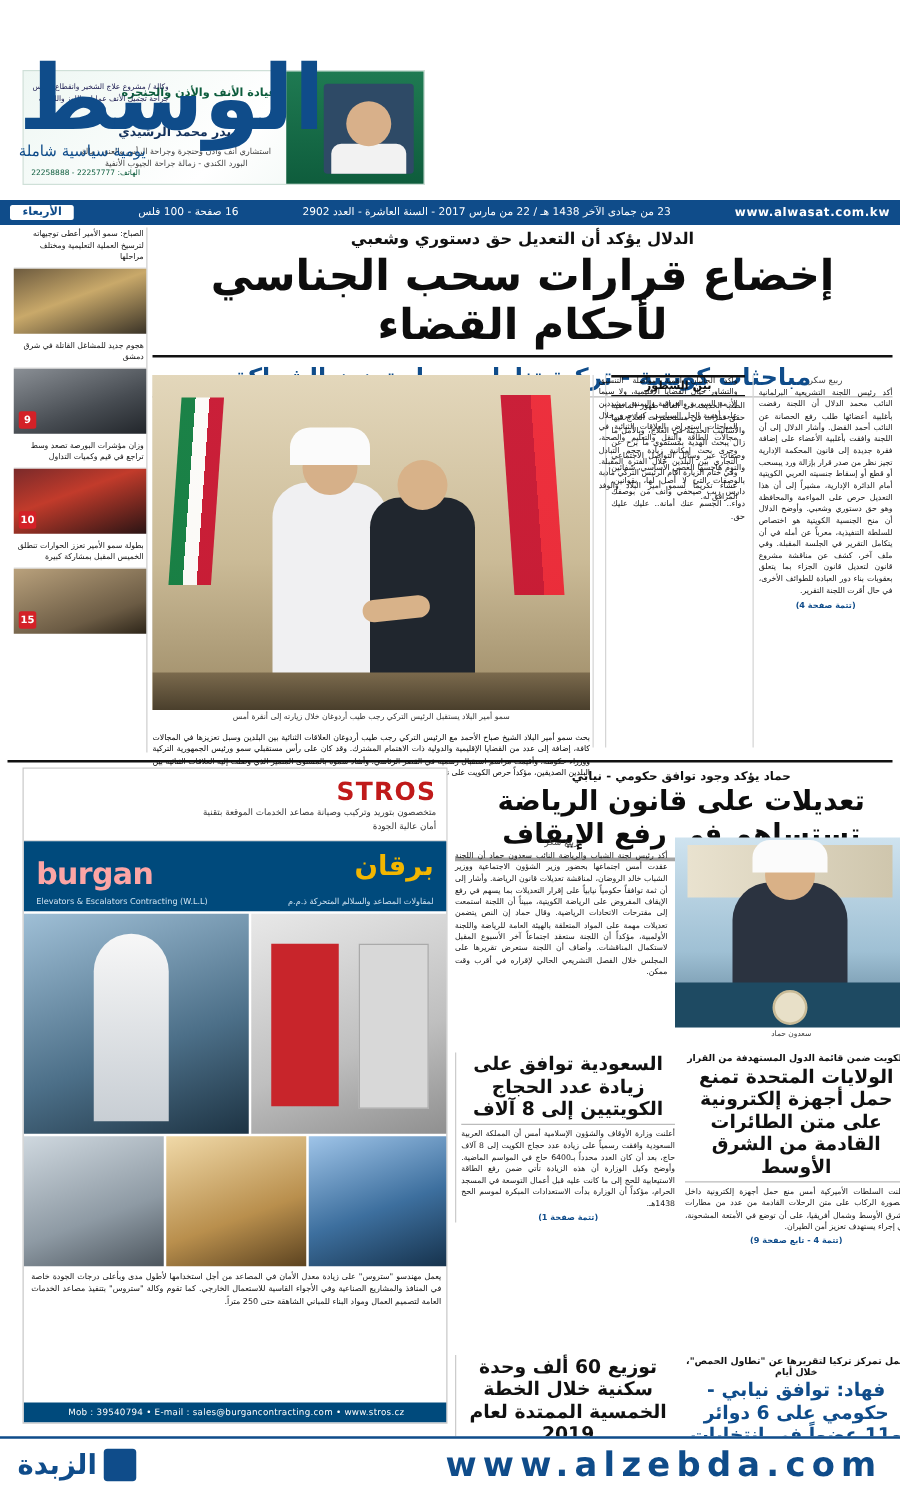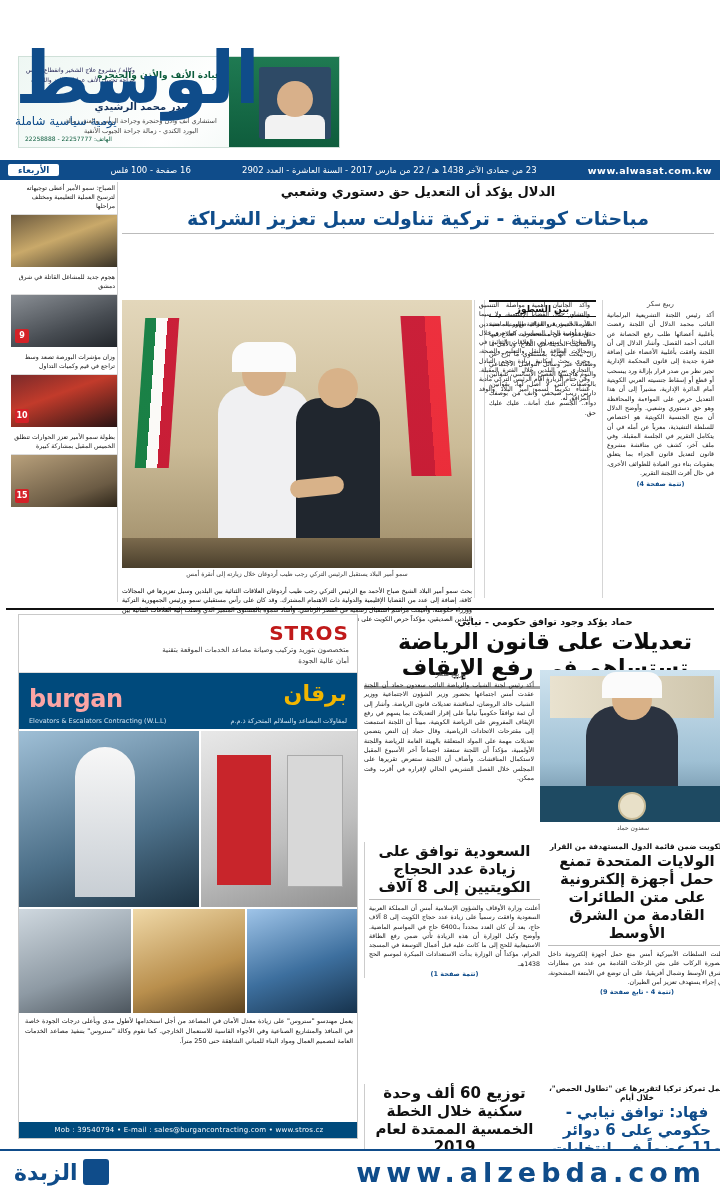--- a/index.html
+++ b/index.html
@@ -417,20 +417,21 @@
       <div class="brief">
         <div class="txt">بطولة سمو الأمير تعزز الحوارات تنطلق الخميس المقبل بمشاركة كبيرة</div>
         <div class="ph p4">
           <span class="badge">15</span>
         </div>
       </div>
     </div>
 
     <div class="headzone">
       <div class="kicker">الدلال يؤكد أن التعديل حق دستوري وشعبي</div>
+      <div class="bigtitle">إخضاع قرارات سحب الجناسي لأحكام القضاء</div>
       <div class="subhead">مباحثات كويتية - تركية تناولت سبل تعزيز الشراكة</div>
     </div>
 
     <div class="body-row">
 
       <div class="col-text">
         <div class="byline">ربيع سكر</div>
         <div class="t">أكد رئيس اللجنة التشريعية البرلمانية النائب محمد الدلال أن اللجنة رفضت بأغلبية أعضائها طلب رفع الحصانة عن النائب أحمد القضل. وأشار الدلال إلى أن اللجنة وافقت بأغلبية الأعضاء على إضافة فقرة جديدة إلى قانون المحكمة الإدارية تجيز نظر من صدر قرار بإزالة ورد يبسحب أو قطع أو إسقاط جنسيته العربي الكويتية أمام الدائرة الإدارية، مشيراً إلى أن هذا التعديل حرص على المواءمة والمحافظة وهو حق دستوري وشعبي. وأوضح الدلال أن منح الجنسية الكويتية هو اختصاص للسلطة التنفيذية، معرباً عن أمله في أن يتكامل التقرير في الجلسة المقبلة. وفي ملف آخر، كشف عن مناقشة مشروع قانون لتعديل قانون الجزاء بما يتعلق بعقوبات بناء دور العبادة للطوائف الأخرى، في حال أقرت اللجنة التقرير.</div>
         <div class="more">(تتمة صفحة 4)</div>
       </div>

